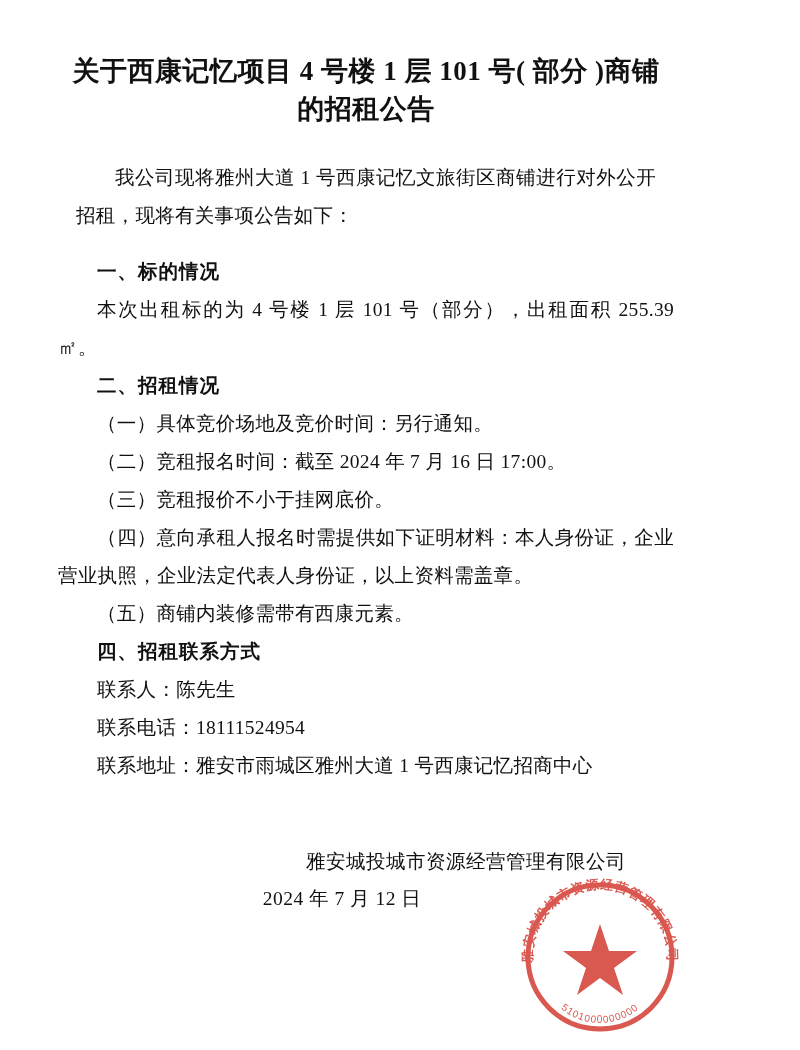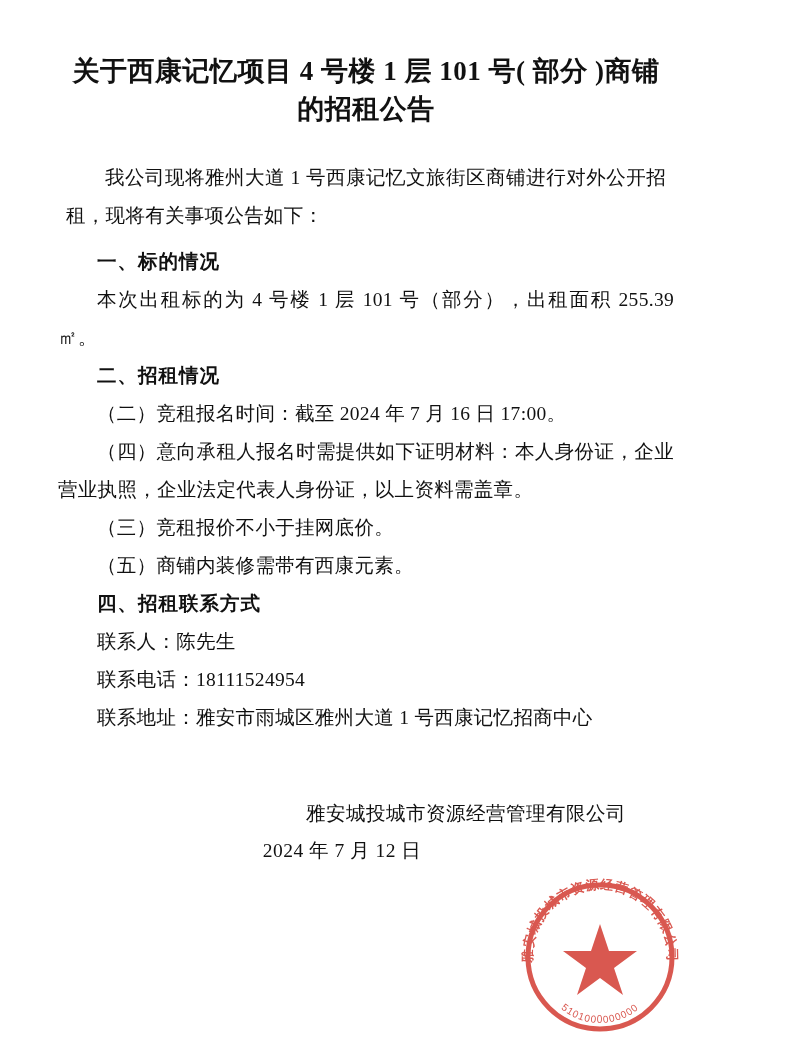--- a/index.html
+++ b/index.html
@@ -33,21 +33,21 @@
   }
   .body-text {
     margin-top: 30px;
     font-size: 19.5px;
     line-height: 1.95;
     text-align: justify;
     letter-spacing: 0.3px;
   }
   .para {
     text-indent: 2em;
-    margin: 8px;
+    margin: 18px;
   }
   .section-head {
     text-indent: 2em;
     margin: 0;
     font-weight: bold;
     letter-spacing: 1px;
   }
   .sub-para {
     text-indent: 2em;
     margin: 0;
@@ -118,23 +118,24 @@
 
   <div class="body-text">
 
     <p class="para">我公司现将雅州大道 1 号西康记忆文旅街区商铺进行对外公开招租，现将有关事项公告如下：</p>
 
     <p class="section-head">一、标的情况</p>
     <p class="sub-para">本次出租标的为 4 号楼 1 层 101 号（部分），出租面积 255.39 ㎡。</p>
 
     <p class="section-head">二、招租情况</p>
 
+    <p class="sub-para">（一）具体竞价场地及竞价时间：另行通知。</p>
     <p class="sub-para">（二）竞租报名时间：截至 2024 年 7 月 16 日 17:00。</p>
+    <p class="sub-para">（三）竞租报价不小于挂网底价。</p>
     <p class="sub-para">（四）意向承租人报名时需提供如下证明材料：本人身份证，企业营业执照，企业法定代表人身份证，以上资料需盖章。</p>
-    <p class="sub-para">（三）竞租报价不小于挂网底价。</p>
     <p class="sub-para">（五）商铺内装修需带有西康元素。</p>
 
     <p class="section-head">四、招租联系方式</p>
     <p class="contact-line"><b>联系人：</b><span>陈先生</span></p>
     <p class="contact-line"><b>联系电话：</b><span>18111524954</span></p>
     <p class="contact-line"><b>联系地址：</b><span>雅安市雨城区雅州大道 1 号西康记忆招商中心</span></p>
 
   </div>
 
   <div class="signature">

